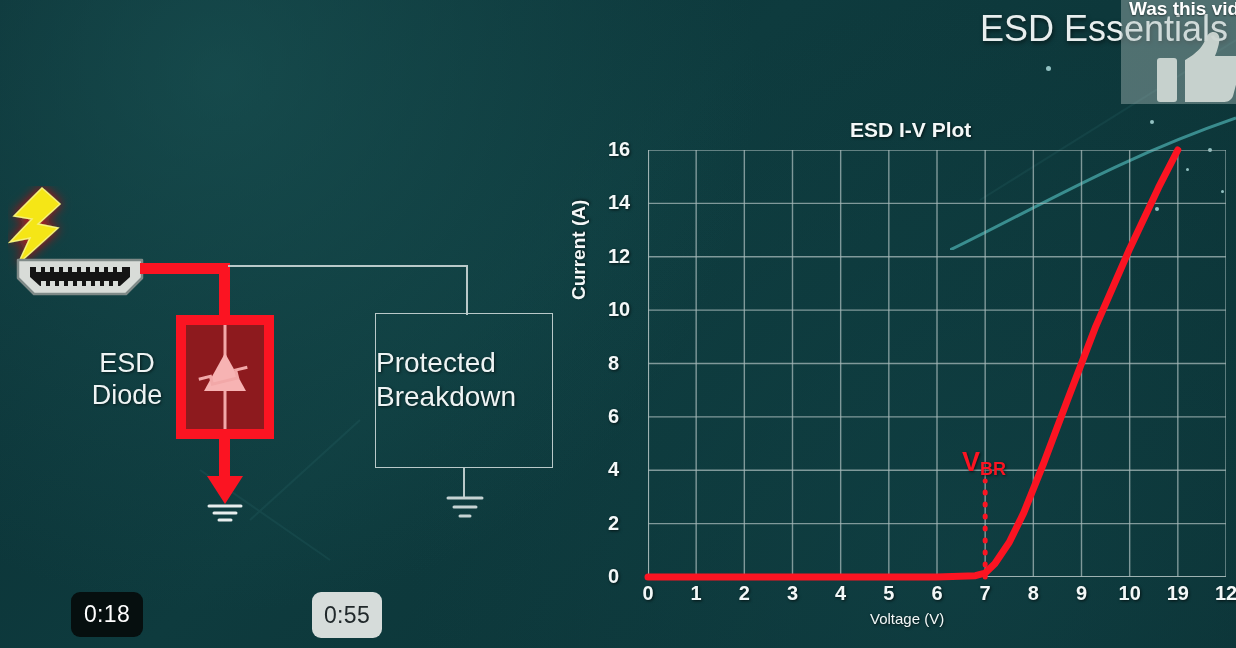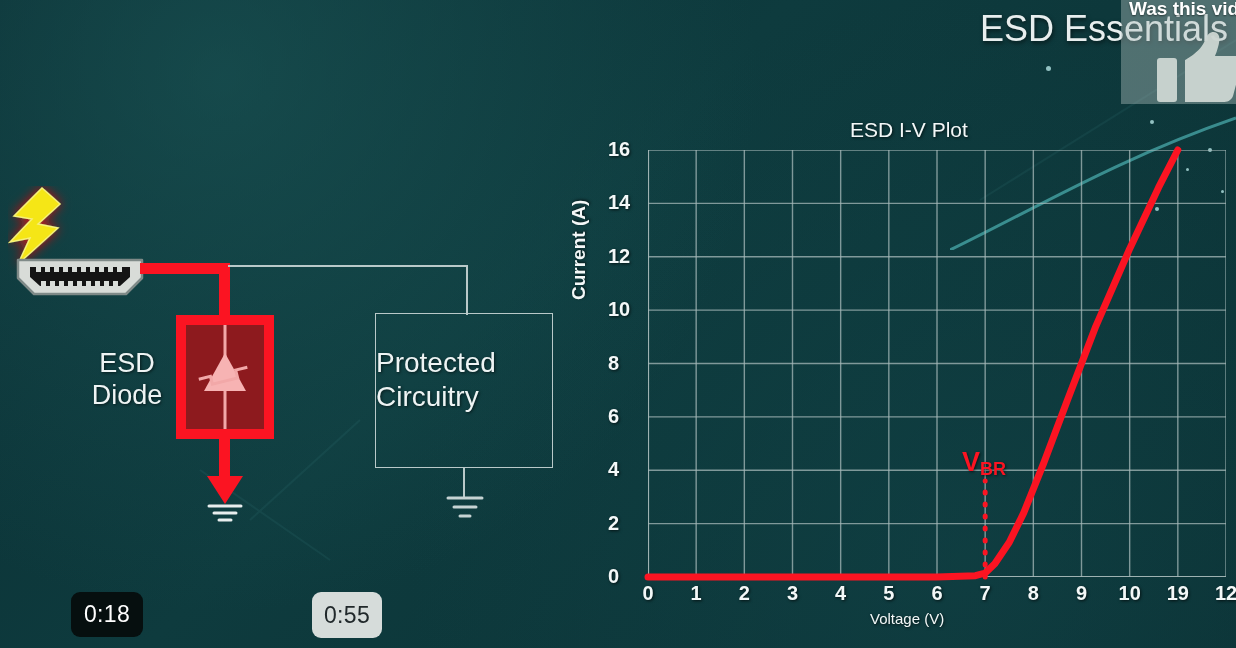--- a/index.html
+++ b/index.html
@@ -75,21 +75,21 @@
   .prot-label{
     position:absolute;left:0;right:0;top:32px;
     color:#eef4f4;font-size:28px;line-height:1.2;
     text-shadow:1px 1px 3px rgba(0,0,0,.6);
   }
 
   
   .chart{position:absolute;left:580px;top:110px;width:656px;height:538px;}
   .chart-title{
     position:absolute;left:270px;top:8px;white-space:nowrap;
-    font-size:21px;font-weight:normal;color:#f3f8f8;
+    font-size:21px;font-weight:bold;color:#f3f8f8;
     text-shadow:1px 1px 3px rgba(0,0,0,.7);
   }
   .plot{
     position:absolute;left:68px;top:40px;width:578px;height:427px;
     box-sizing:border-box;
   }
   .ylab{
     position:absolute;left:-12px;top:190px;
     transform:rotate(-90deg);transform-origin:left top;
     font-size:19px;font-weight:bold;color:#f3f8f8;white-space:nowrap;
@@ -233,21 +233,21 @@
       <g stroke="#e8eeee" stroke-width="3" stroke-linecap="round">
         <line x1="6" y1="36" x2="38" y2="36"></line>
         <line x1="11" y1="43" x2="33" y2="43"></line>
         <line x1="16" y1="50" x2="28" y2="50"></line>
       </g>
     </svg>
 
     <div class="prot-box">
       <div class="prot-label">
         <div>Protected</div>
-        <div>Circuitry</div>
+        <div>Breakdown</div>
       </div>
     </div>
     <div class="wire-grey" style="left:463px;top:288px;width:2px;height:30px;"></div>
     <svg style="position:absolute;left:444px;top:314px;" width="42" height="34" viewBox="0 0 42 34">
       <g stroke="#c6d3d3" stroke-width="3" stroke-linecap="round">
         <line x1="4" y1="4" x2="38" y2="4"></line>
         <line x1="10" y1="13" x2="32" y2="13"></line>
         <line x1="16" y1="22" x2="26" y2="22"></line>
       </g>
     </svg>

